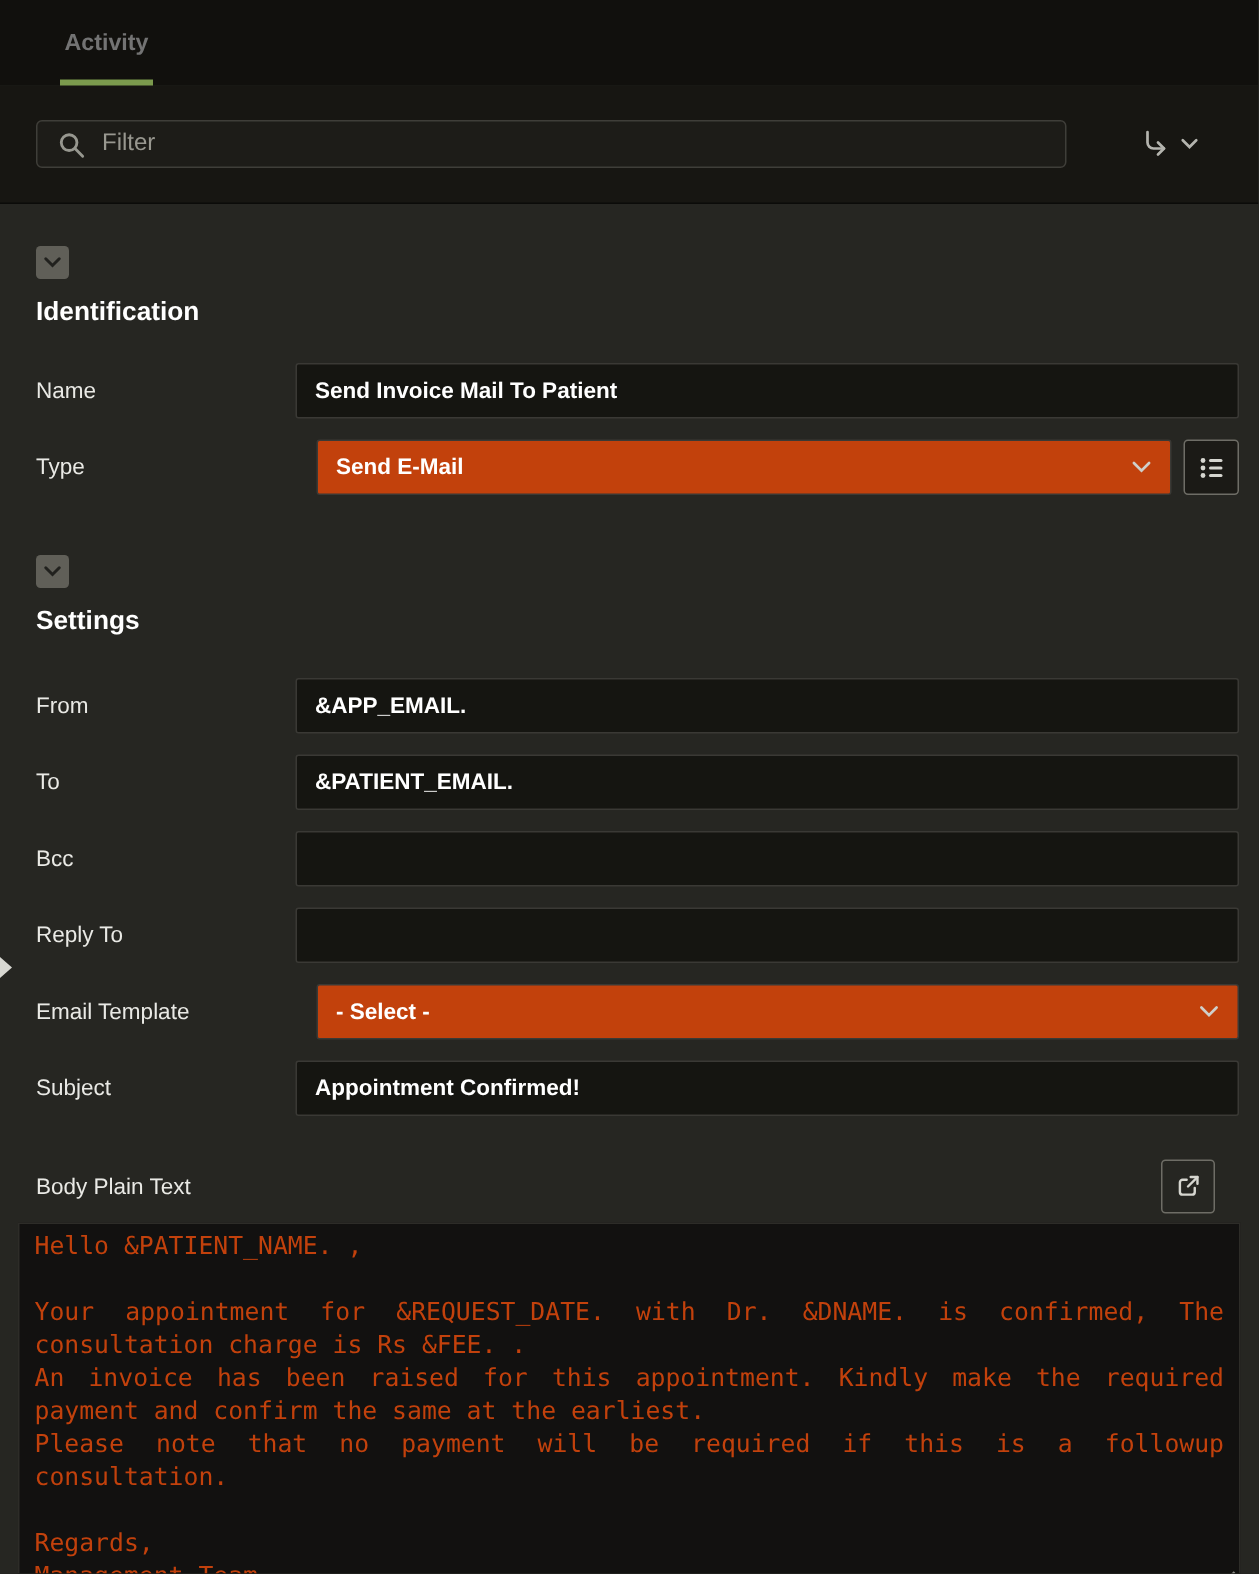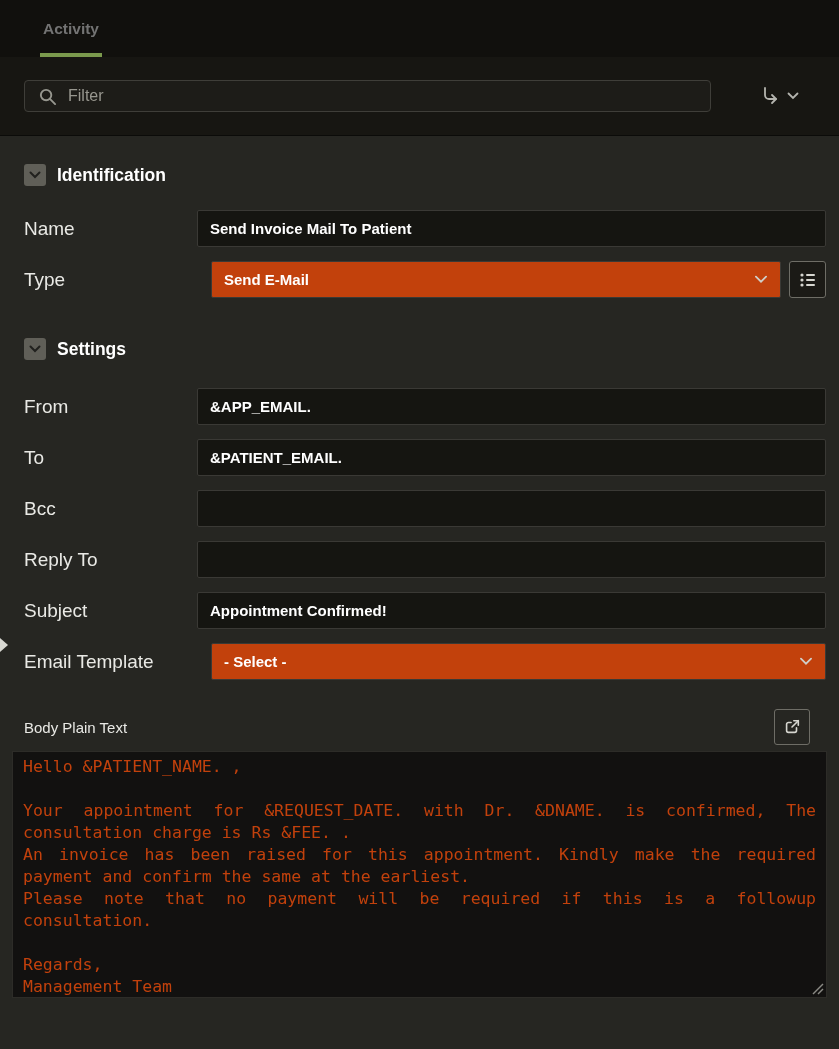--- a/index.html
+++ b/index.html
@@ -19,29 +19,29 @@
          padding:0 24px; border-bottom:1px solid #0b0b09; }
   .filter-box { width:687px; height:32px; background:#1d1c18; border:1px solid #3f3e39;
          border-radius:4px; display:flex; align-items:center; gap:11px; padding:0 13px; }
   .filter-box input { flex:1; background:transparent; border:0; outline:none;
          color:#ffffff; font-size:16px; font-family:inherit; }
   .filter-box input::placeholder { color:#98978f; }
   .goto-btn { margin-left:auto; margin-right:10px; display:flex; align-items:center;
          gap:6px; background:none; border:0; cursor:pointer; padding:6px; }
 
   
-  .section-header { display:flex; align-items:center; gap:11px; padding:28px 24px 24px; }
+  .section-header { display:flex; align-items:flex-start; gap:11px; padding:28px 24px 24px;flex-direction:column; }
   .section-header.settings { padding:26px 24px 28px; }
   .collapse-btn { width:22px; height:22px; border-radius:3px; background:#605f58;
          border:0; display:flex; align-items:center; justify-content:center; cursor:pointer; }
   .section-title { font-size:17.5px; font-weight:700; color:#ffffff; }
 
   
   .field { display:flex; align-items:center; padding:0 13px 0 24px; margin-bottom:14px; }
-  .field > label { flex:0 0 173px; font-size:19px; color:#e9e9e5; }
+  .field > label { flex:0 0 173px; font-size:15px; color:#e9e9e5; }
   .control { flex:1; display:flex; align-items:center; gap:8px; min-width:0; }
   .tinput { flex:1; min-width:0; height:37px; background:#151511; border:1px solid #3a3935;
          border-radius:2px; color:#ffffff; font-size:15px; font-weight:600; padding:0 12px;
          font-family:inherit; outline:none; }
   .select { flex:1; min-width:0; height:37px; background:#c2410c; border:1px solid #3a3935;
          border-radius:2px; display:flex; align-items:center; justify-content:space-between;
          padding:0 12px; font-size:15px; font-weight:600; color:#ffffff; cursor:pointer;margin-left:14px; }
   .lov-btn { flex:0 0 37px; width:37px; height:37px; background:#1b1a16;
          border:1px solid #6e6d66; border-radius:3px; display:flex; align-items:center;
          justify-content:center; cursor:pointer; }
@@ -178,40 +178,40 @@
   </div>
 
   <div class="field">
     <label>Reply To</label>
     <div class="control">
       <input class="tinput" type="text" value="" style="">
     </div>
   </div>
 
   <div class="field">
-    <label>Subject</label>
-    <div class="control">
-      <input class="tinput" type="text" value="Appointment Confirmed!" style="">
-    </div>
-  </div>
-
-  <div class="field">
     <label>Email Template</label>
     <div class="control">
       <div class="select">
         <span>- Select -</span>
         <span style="line-height:0;">
           <svg width="14" height="9" viewBox="0 0 12 8" fill="none" stroke="#cfcfca" stroke-width="1.6" stroke-linecap="round">
             <path d="M1.5 1.5 L6 6 L10.5 1.5"></path>
           </svg>
         </span>
       </div>
     </div>
   </div>
 
+  <div class="field">
+    <label>Subject</label>
+    <div class="control">
+      <input class="tinput" type="text" value="Appointment Confirmed!" style="">
+    </div>
+  </div>
+
   <div class="body-label-row">
     <label>Body Plain Text</label>
     <button class="expand-btn">
       <span style="line-height:0;">
         <svg width="18" height="18" viewBox="0 0 20 20" fill="none" stroke="#d6d6d0" stroke-width="1.8" stroke-linecap="round" stroke-linejoin="round">
           <path d="M9 5 H6 a2 2 0 0 0 -2 2 v7 a2 2 0 0 0 2 2 h7 a2 2 0 0 0 2 -2 v-3"></path>
           <path d="M12 3 h5 v5"></path>
           <path d="M17 3 l-7 7"></path>
         </svg>
       </span>

